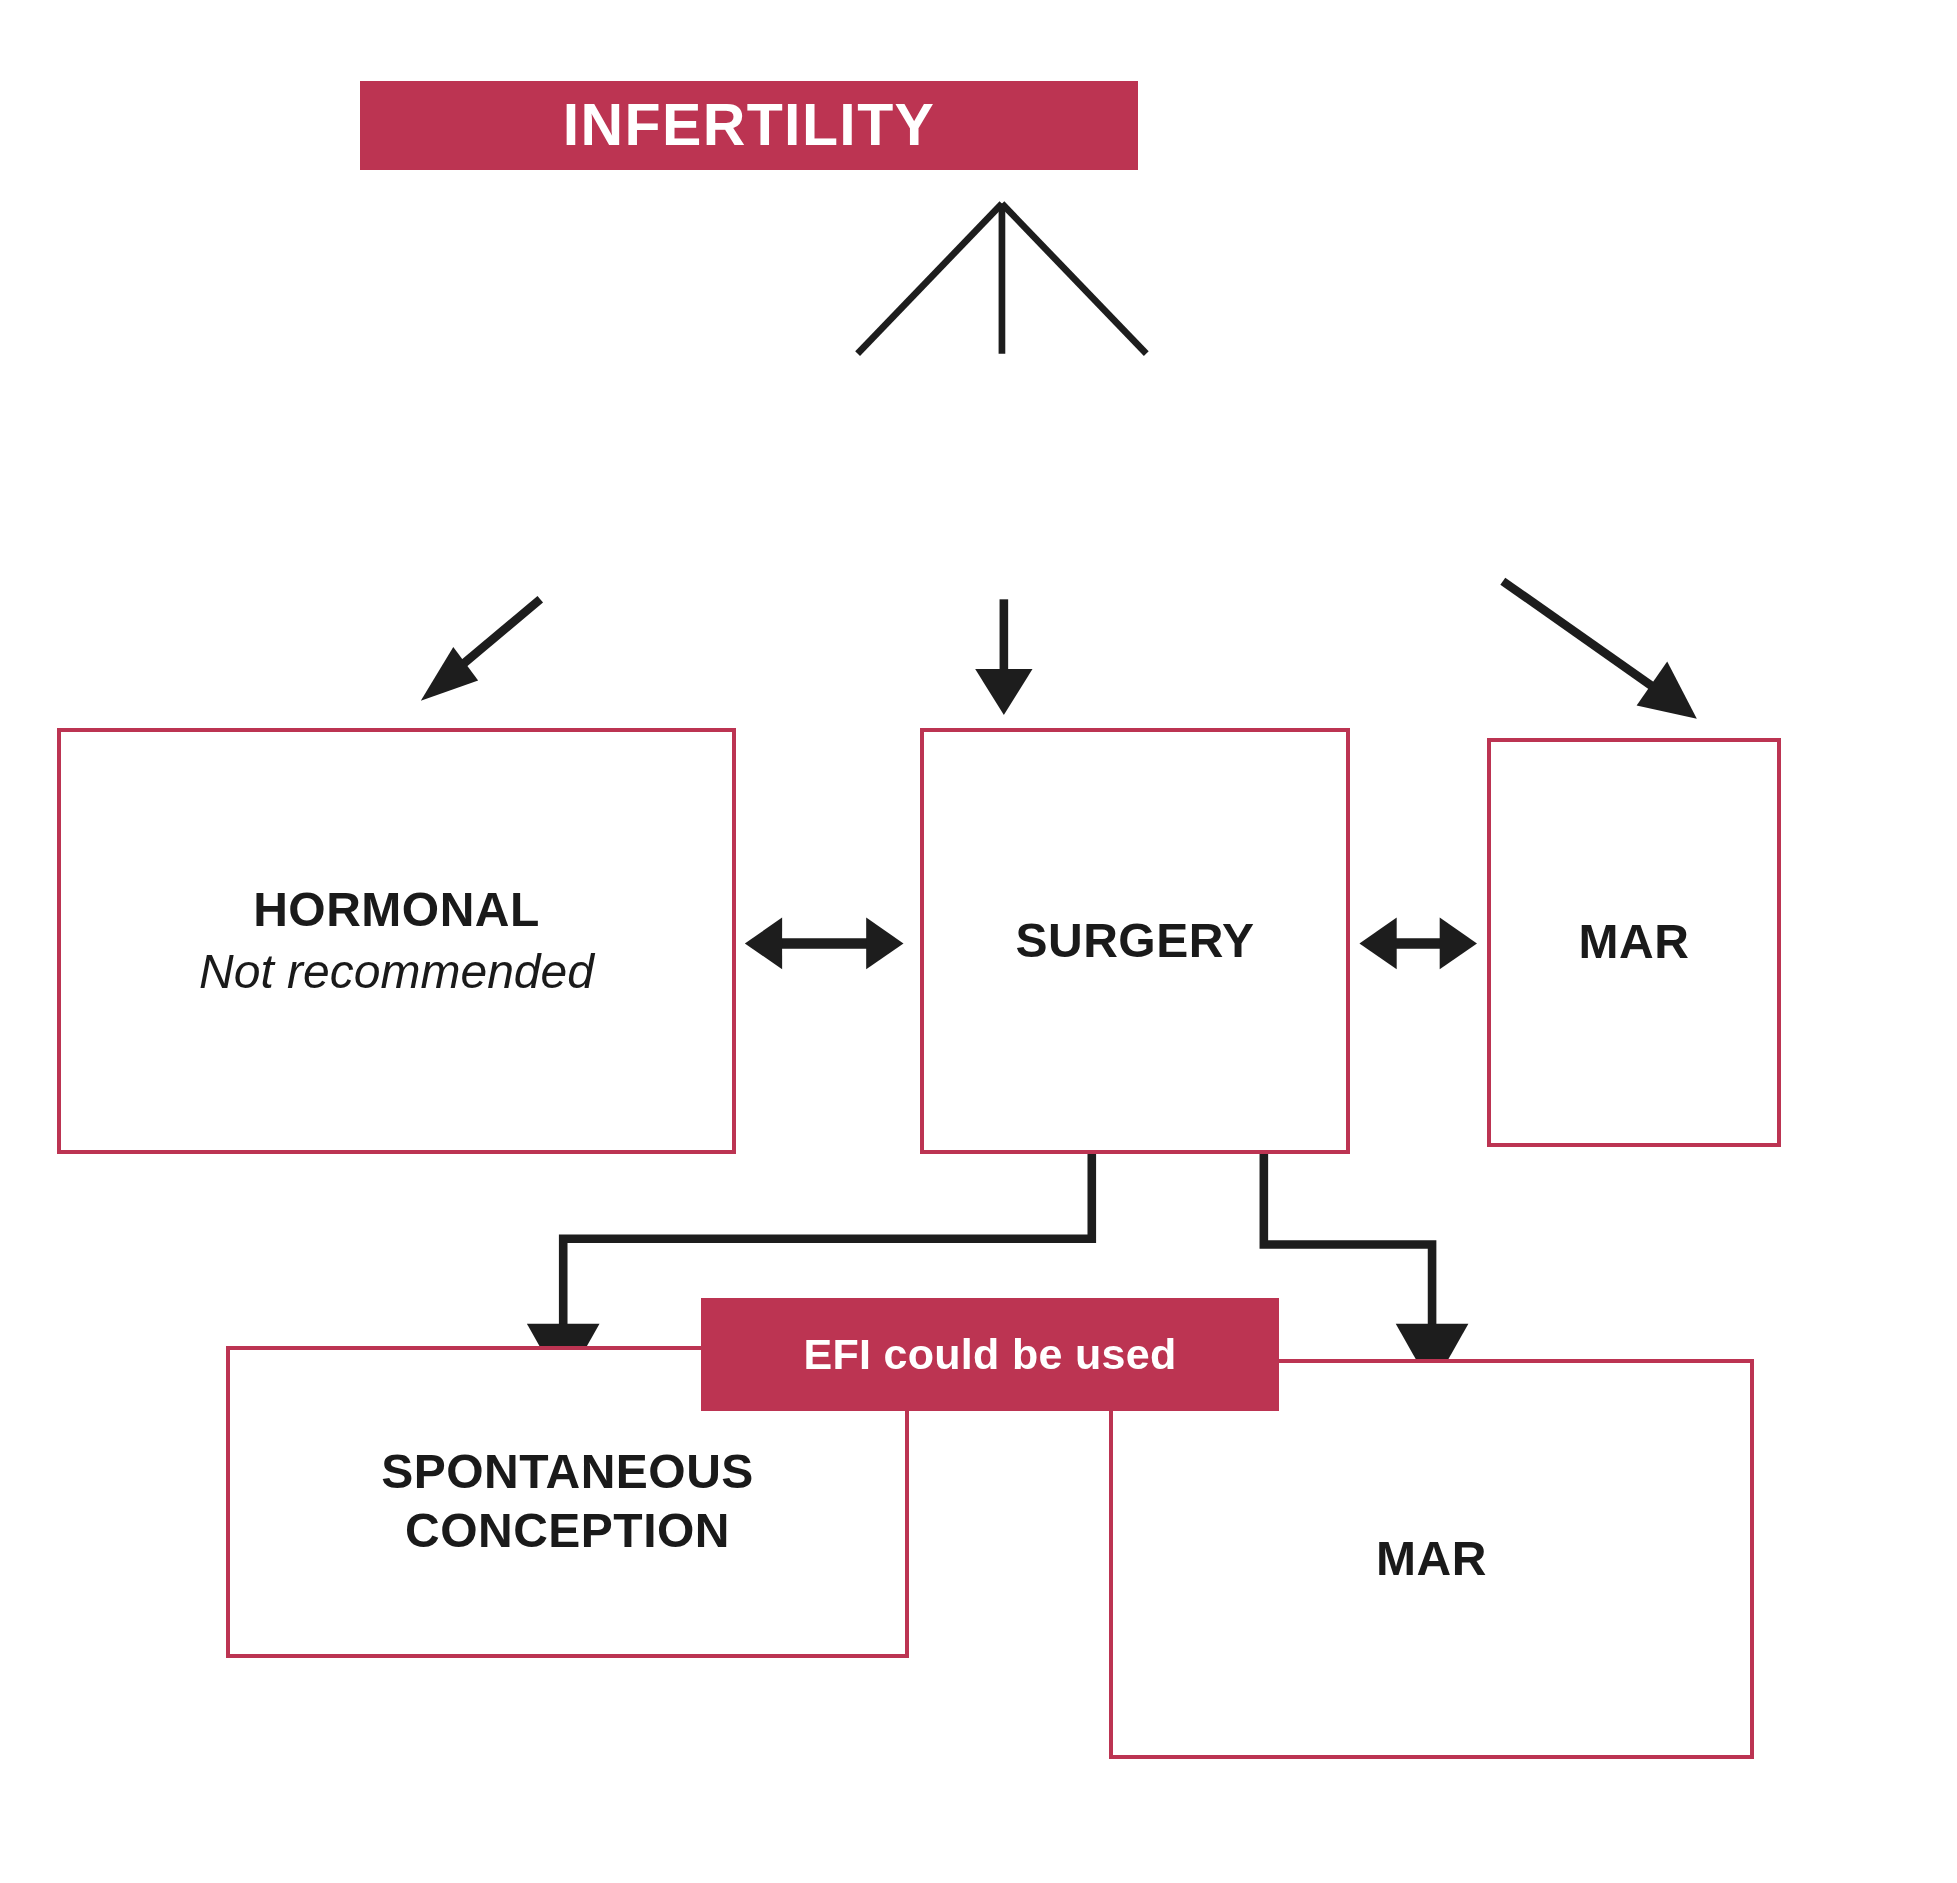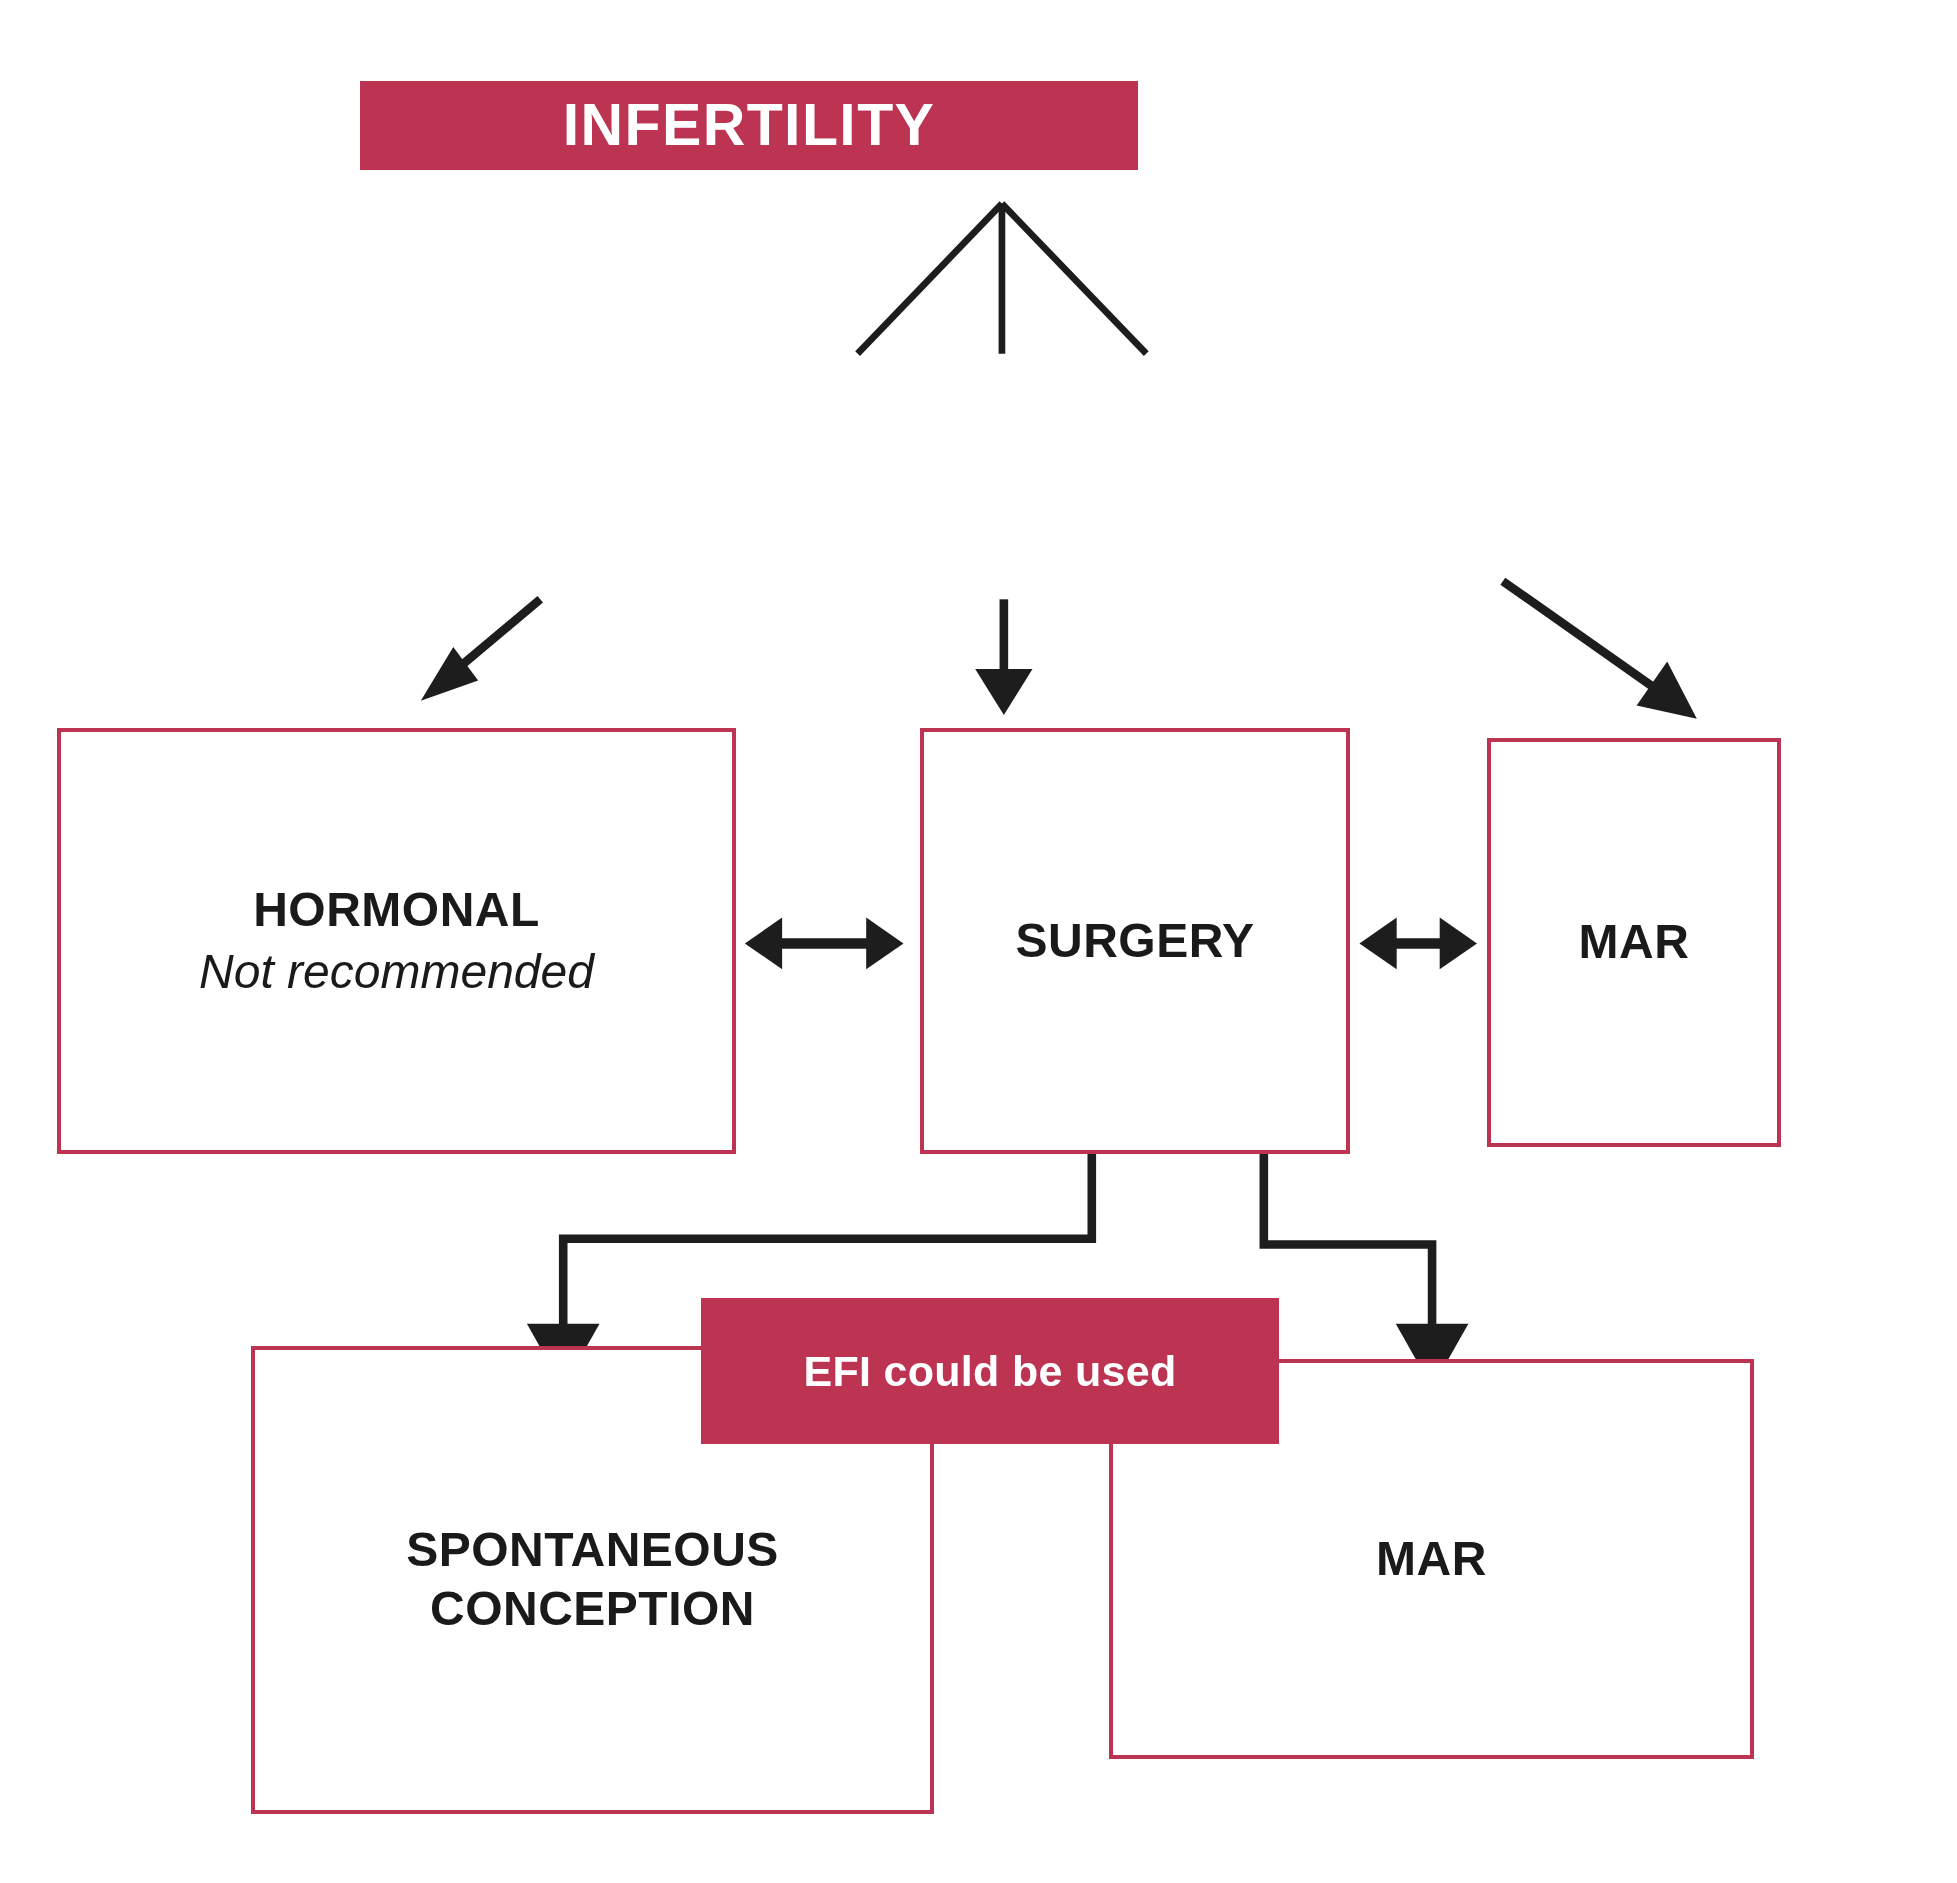--- a/index.html
+++ b/index.html
@@ -79,23 +79,23 @@
     font-weight: bold;
     letter-spacing: 0.3px;
   }
 
   
   #node-infertility { left: 360px;  top: 81px;   width: 778px;  height: 89px; }
   #node-options     { left: 363px;  top: 354px;  width: 776px;  height: 244px; }
   #node-hormonal    { left: 57px;   top: 728px;  width: 679px;  height: 426px; }
   #node-surgery     { left: 920px;  top: 728px;  width: 430px;  height: 426px; }
   #node-mar-mid     { left: 1487px; top: 738px;  width: 294px;  height: 409px; }
-  #node-spont       { left: 226px;  top: 1346px; width: 683px;  height: 468px; margin-left: 25px; }
+  #node-spont       { left: 226px;  top: 1346px; width: 683px;  height: 312px; }
   #node-mar-bottom  { left: 1109px; top: 1359px; width: 645px;  height: 400px; }
-  #node-efi         { left: 701px;  top: 1298px; width: 578px;  height: 146px; z-index: 20; }
+  #node-efi         { left: 701px;  top: 1298px; width: 578px;  height: 113px; z-index: 20; }
 </style>
 </head>
 <body>
 
 <div id="canvas">
 
   <svg class="layer" viewBox="0 0 2048 1970">
     <defs>
       <marker id="arrow-down" markerWidth="10" markerHeight="10" refX="5" refY="9" orient="auto-start-reverse" markerUnits="userSpaceOnUse"></marker>
     </defs>

